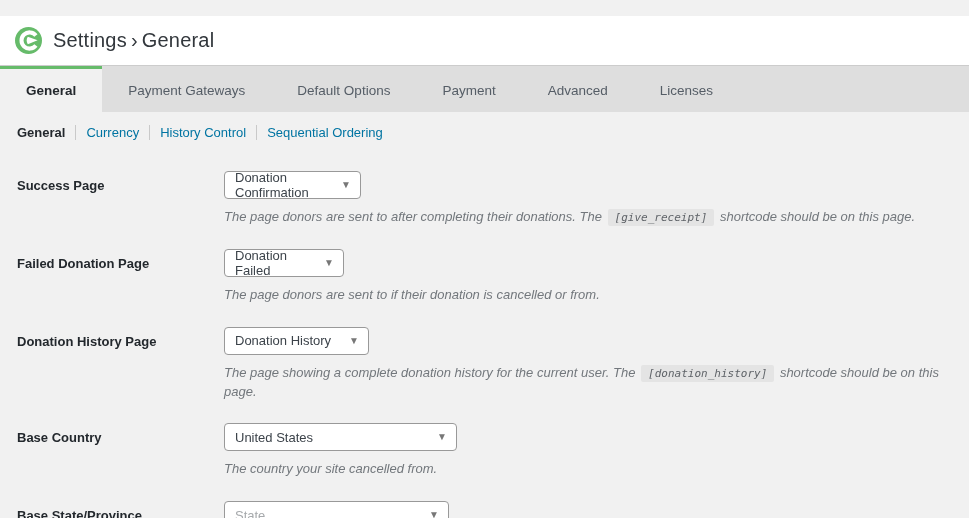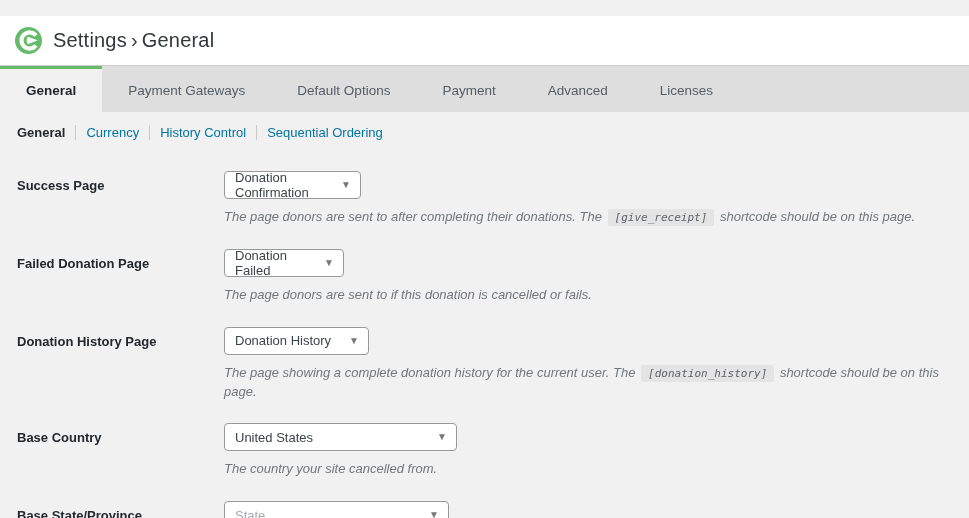--- a/index.html
+++ b/index.html
@@ -143,21 +143,21 @@
     </div>
 
     <div class="form-row">
       <div class="label-col">Failed Donation Page</div>
       <div class="field-col">
         <div class="select sel-w2">
           <span>Donation Failed</span>
           <span class="arrow">▼</span>
         </div>
         <div class="desc">
-          <span>The page donors are sent to if this donation is cancelled or fails.</span>
+          <span>The page donors are sent to if their donation is cancelled or from.</span>
           
           <span></span>
         </div>
       </div>
     </div>
 
     <div class="form-row">
       <div class="label-col">Donation History Page</div>
       <div class="field-col">
         <div class="select sel-w3">

